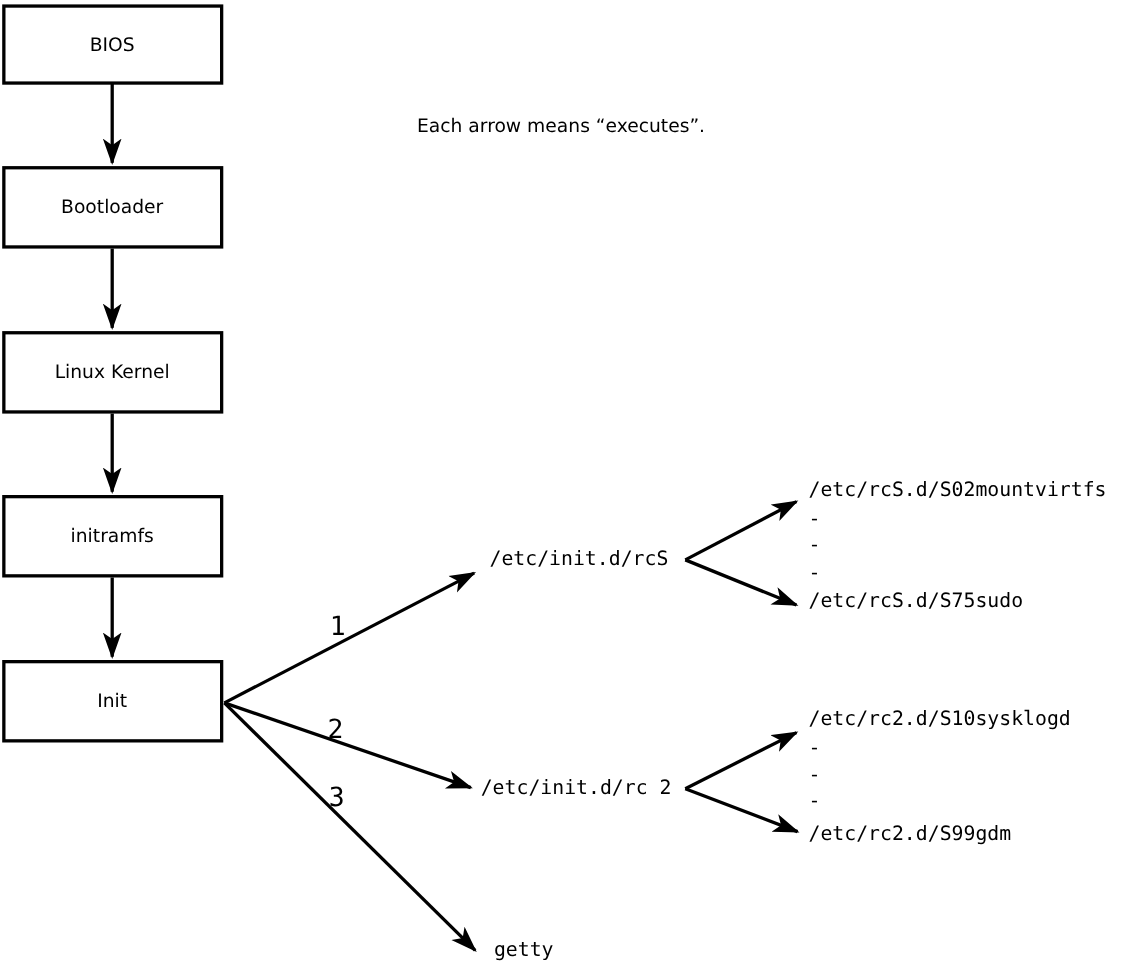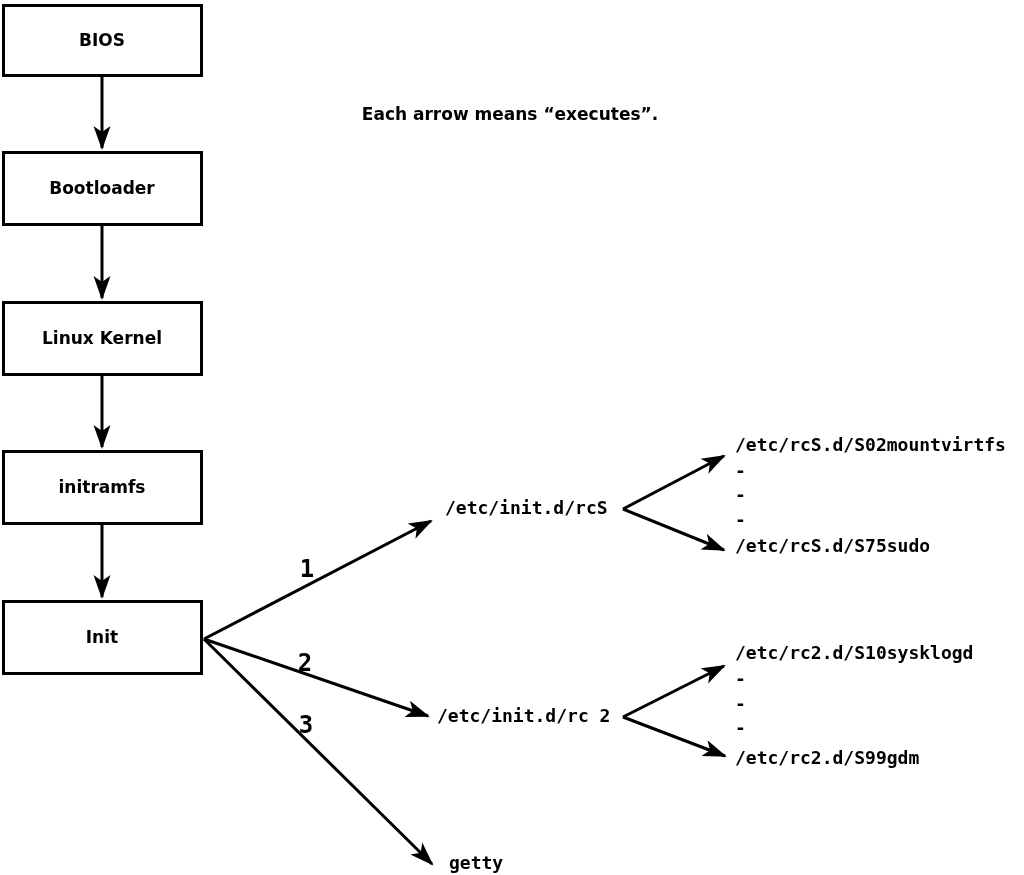--- a/index.html
+++ b/index.html
@@ -8,21 +8,20 @@
     background: #ffffff;
     width: 1024px;
     height: 875px;
     overflow: hidden;
   }
   .stage {
     position: relative;
     width: 1024px;
     height: 875px;
     background: #ffffff;
-    font-weight: bold;
   }
   svg text {
     fill: #000000;
   }
   .box-label, .note-text {
     font-family: "DejaVu Sans", "Liberation Sans", sans-serif;
     font-size: 17px;
   }
   .mono-text {
     font-family: "DejaVu Sans Mono", "Liberation Mono", monospace;

